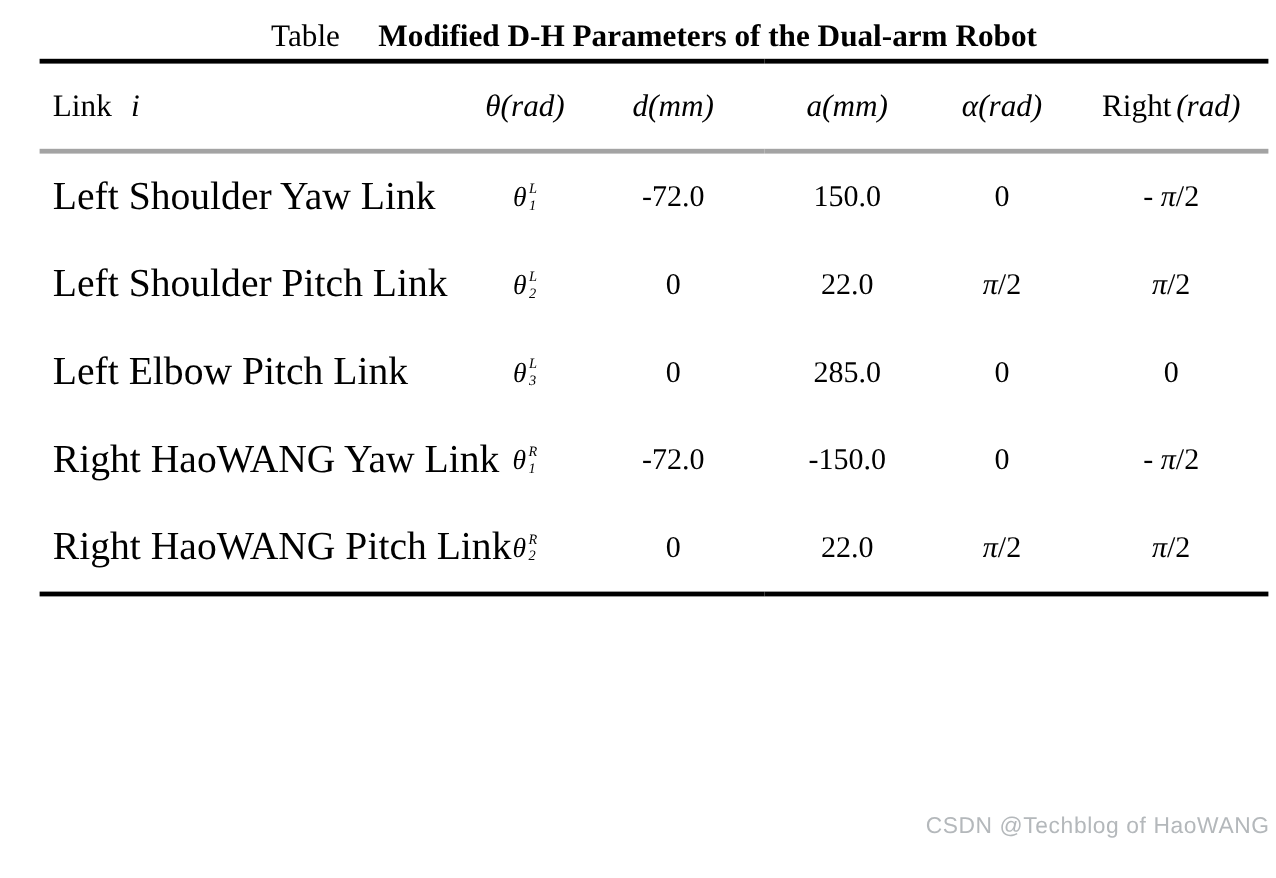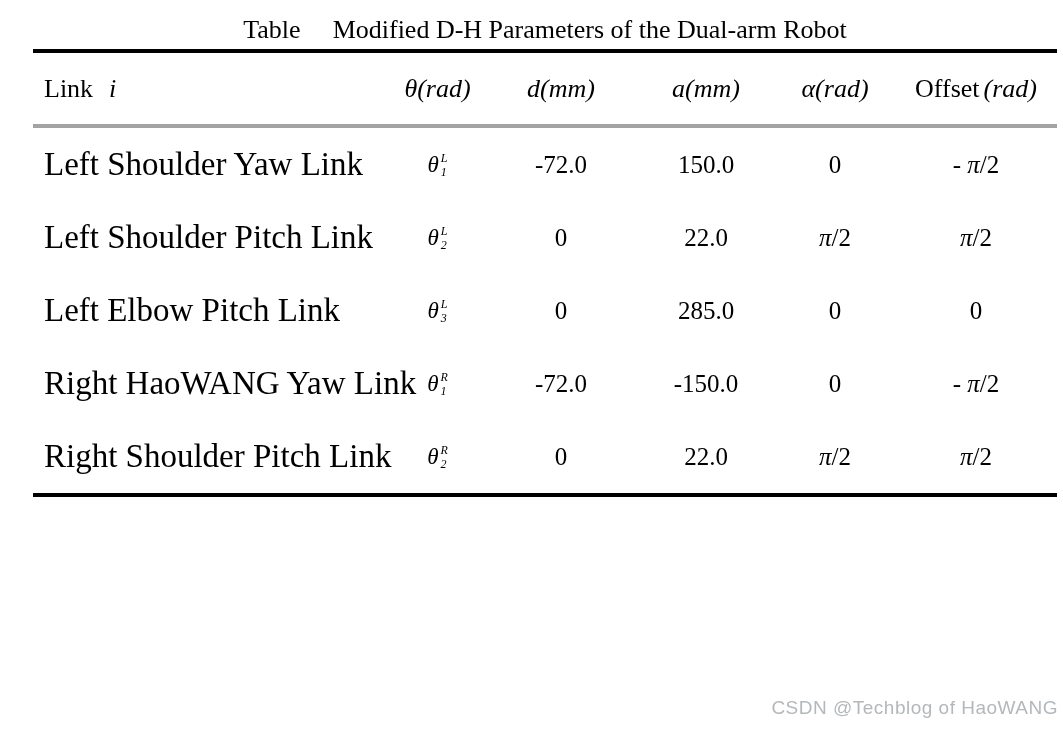--- a/index.html
+++ b/index.html
@@ -16,21 +16,21 @@
 
   .table-title {
     width: 1024px;
     margin-left: 33px;
     padding-top: 15px;
     height: 34px;
     text-align: center;
     font-size: 26px;
     white-space: nowrap;
   }
-  .title-text { margin-left: 32px; }
+  .title-text { margin-left: 32px; font-weight: bold; }
 
   table.dh {
     width: 1024px;
     margin-left: 33px;
     border-collapse: collapse;
     table-layout: fixed;
     border-top: 4px solid #000;
     border-bottom: 4px solid #000;
   }
   col.c-link   { width: 357px; }
@@ -81,21 +81,21 @@
     font-style: italic;
     transform: translateY(1px);
   }
 
   .mathval i { font-style: italic; }
 
   .watermark {
     position: absolute;
     z-index: 0;
     right: 5px;
-    top: 697px;
+    top: 678px;
     font-family: "Liberation Sans", "DejaVu Sans", sans-serif;
     font-size: 19px;
     color: #b4b8bb;
     letter-spacing: 0.5px;
     white-space: nowrap;
   }
 </style>
 </head>
 <body>
 
@@ -116,21 +116,21 @@
           <col class="c-alpha">
           <col class="c-offset">
       </colgroup>
       <thead>
         <tr>
           <th class="col-link"><span>Link</span><span class="it link-i">i</span></th>
           <th><span class="it">θ</span><span class="it">(rad)</span></th>
           <th><span class="it">d</span><span class="it">(mm)</span></th>
           <th><span class="it">a</span><span class="it">(mm)</span></th>
           <th><span class="it">α</span><span class="it">(rad)</span></th>
-          <th><span>Offset</span><span class="it unit-gap">(rad)</span></th>
+          <th><span>Right</span><span class="it unit-gap">(rad)</span></th>
         </tr>
       </thead>
       <tbody>
         <tr>
           <td class="col-link">Left Shoulder Yaw Link</td>
           <td><span class="theta">
                 <span class="tbase">θ</span>
                 <span class="tstack">
                   <span>L</span>
                   <span>1</span>
@@ -177,21 +177,21 @@
                   <span>R</span>
                   <span>1</span>
                 </span>
               </span></td>
           <td>-72.0</td>
           <td>-150.0</td>
           <td class="mathval">0</td>
           <td class="mathval">- <i>π</i>/2</td>
         </tr>
         <tr>
-          <td class="col-link">Right Shoulder Pitch Link</td>
+          <td class="col-link">Right HaoWANG Pitch Link</td>
           <td><span class="theta">
                 <span class="tbase">θ</span>
                 <span class="tstack">
                   <span>R</span>
                   <span>2</span>
                 </span>
               </span></td>
           <td>0</td>
           <td>22.0</td>
           <td class="mathval"><i>π</i>/2</td>

